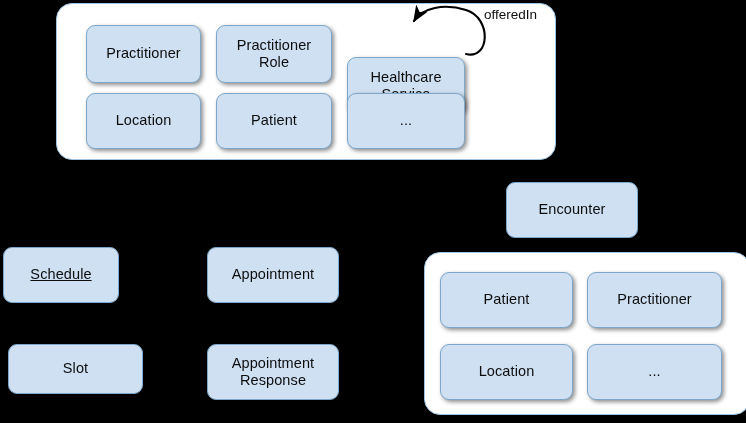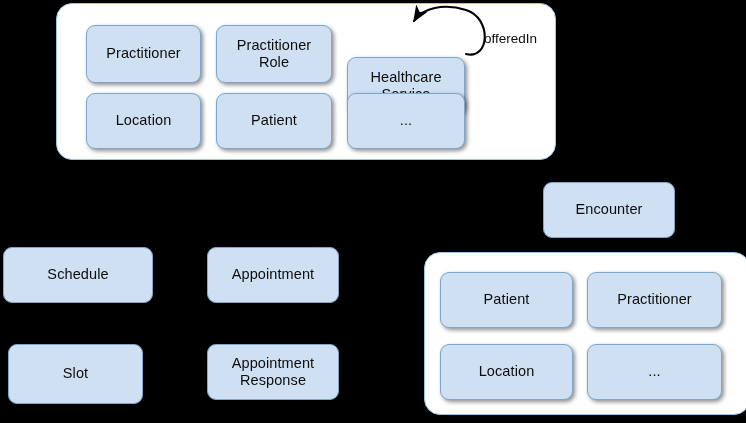--- a/index.html
+++ b/index.html
@@ -98,38 +98,38 @@
   </div>
 
   <div class="node" style="left:216px; top:93px; width:116px; height:56px;">
     <span class="label">Patient</span>
   </div>
 
   <div class="node" style="left:347px; top:93px; width:118px; height:56px;">
     <span class="label">...</span>
   </div>
 
-  <div class="node" style="left:3px; top:247px; width:150px; height:56px;">
+  <div class="node" style="left:3px; top:247px; width:116px; height:56px;text-decoration:underline;">
     <span class="label">Schedule</span>
   </div>
 
   <div class="node" style="left:207px; top:247px; width:132px; height:56px;">
     <span class="label">Appointment</span>
   </div>
 
-  <div class="node" style="left:8px; top:344px; width:135px; height:60px;">
+  <div class="node" style="left:8px; top:344px; width:135px; height:50px;">
     <span class="label">Slot</span>
   </div>
 
   <div class="node" style="left:207px; top:344px; width:132px; height:56px;">
     <span class="label">Appointment
 Response</span>
   </div>
 
-  <div class="node" style="left:506px; top:182px; width:132px; height:56px;margin-left:37px;">
+  <div class="node" style="left:506px; top:182px; width:132px; height:56px;">
     <span class="label">Encounter</span>
   </div>
 
   <div class="group-panel" style="left:424px; top:252px; width:326px; height:163px;"></div>
 
   <div class="node" style="left:440px; top:272px; width:133px; height:56px;">
     <span class="label">Patient</span>
   </div>
 
   <div class="node" style="left:587px; top:272px; width:135px; height:56px;">
@@ -146,15 +146,15 @@
 
   <svg id="arrow-layer" viewBox="0 0 746 423">
     <defs>
       <marker id="arrowhead" markerWidth="9" markerHeight="9" refX="7.2" refY="3.2" orient="auto" markerUnits="strokeWidth">
         <path d="M0,0 L8,3.2 L0,6.4 L2.1,3.2 z" fill="#000000"></path>
       </marker>
     </defs>
     <path d="M 466,54 C 490,60 492,18 466,10 C 444,3 422,8 414,21" fill="none" stroke="#000000" stroke-width="2.1" stroke-linecap="round" marker-end="url(#arrowhead)"></path>
   </svg>
 
-  <div class="edge-label" style="left:484px; top:32px;">offeredIn</div>
+  <div class="edge-label" style="left:484px; top:8px;">offeredIn</div>
 
 </div>
 
 </body></html>

